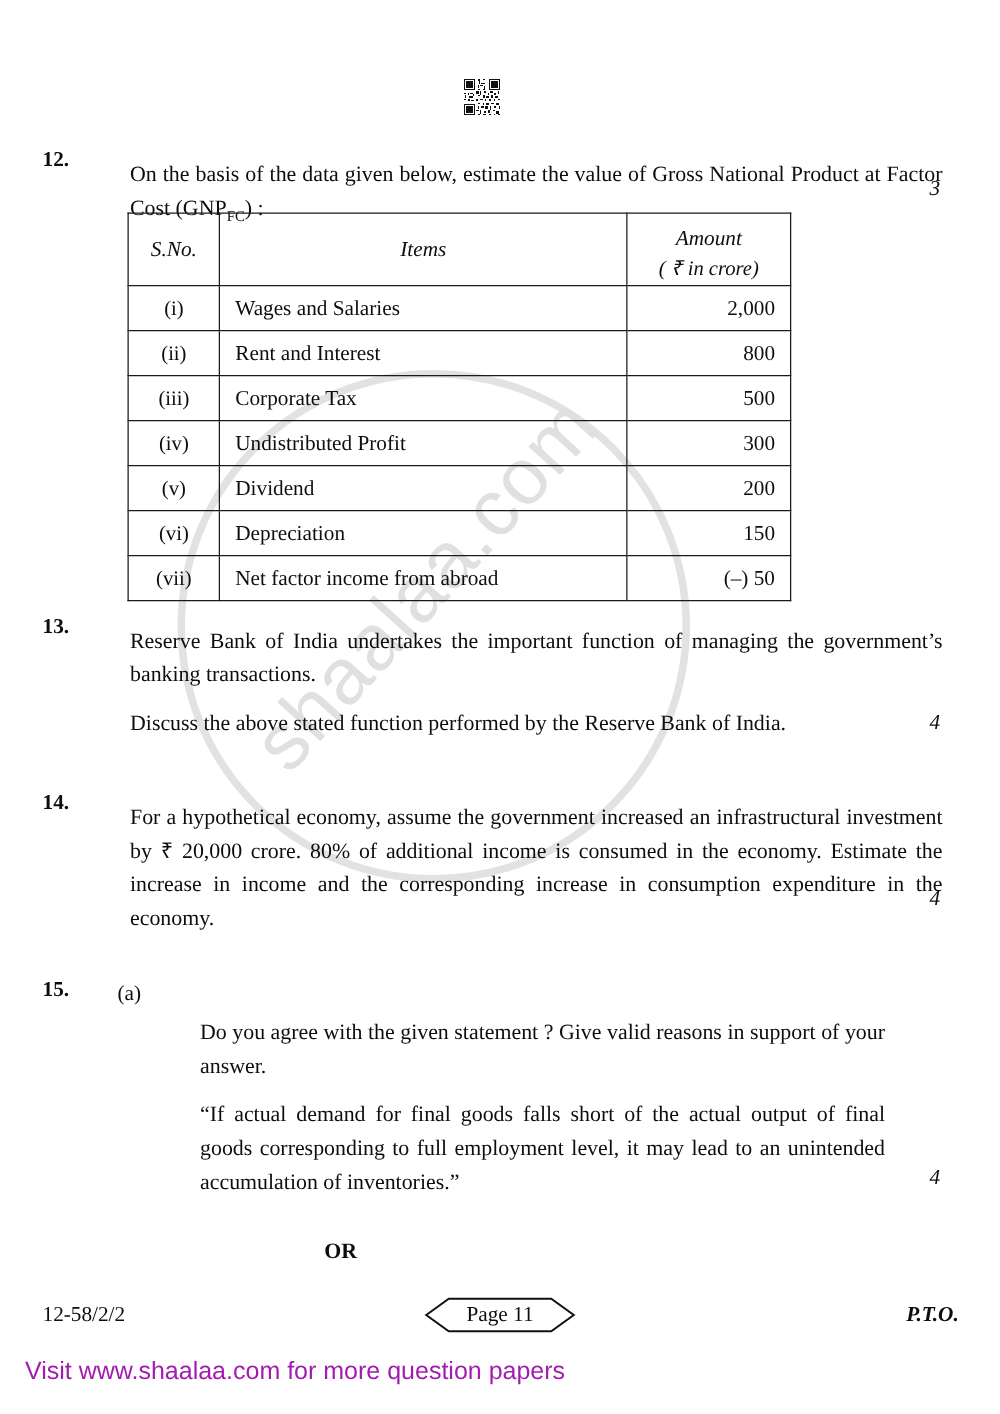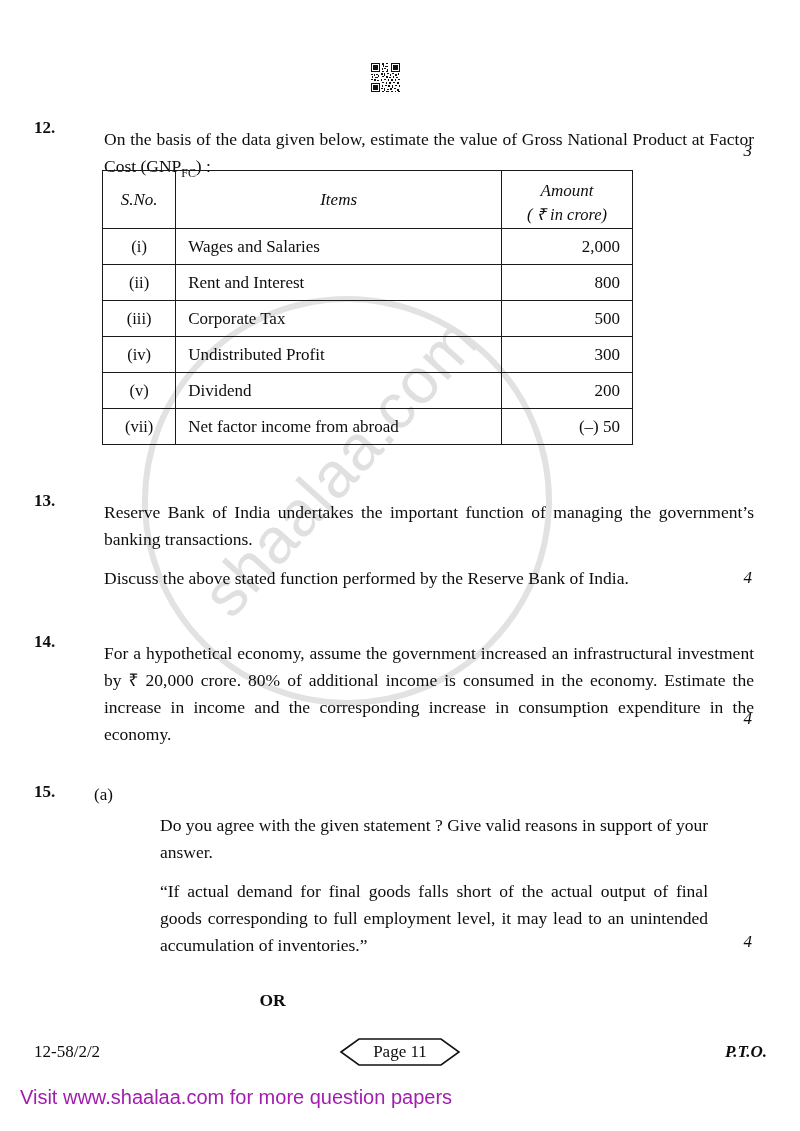--- a/index.html
+++ b/index.html
@@ -313,20 +313,25 @@
             <td class="c-sno">(iv)</td>
             <td class="c-item">Undistributed Profit</td>
             <td class="c-amt">300</td>
           </tr>
           <tr>
             <td class="c-sno">(v)</td>
             <td class="c-item">Dividend</td>
             <td class="c-amt">200</td>
           </tr>
           <tr>
+            <td class="c-sno">(vi)</td>
+            <td class="c-item">Depreciation</td>
+            <td class="c-amt">150</td>
+          </tr>
+          <tr>
             <td class="c-sno">(vii)</td>
             <td class="c-item">Net factor income from abroad</td>
             <td class="c-amt">(–) 50</td>
           </tr>
         </tbody>
       </table>
     </div>
 
     <div class="q" style="top:487px;">
       <div class="qnum">13.</div>

